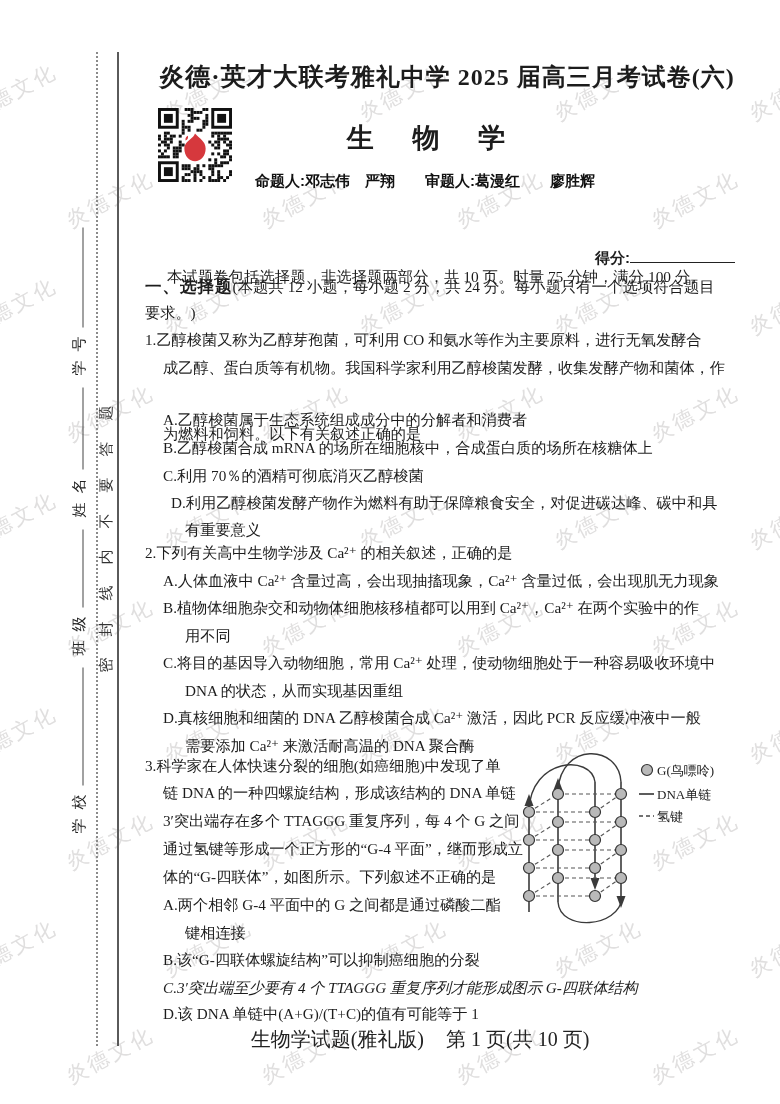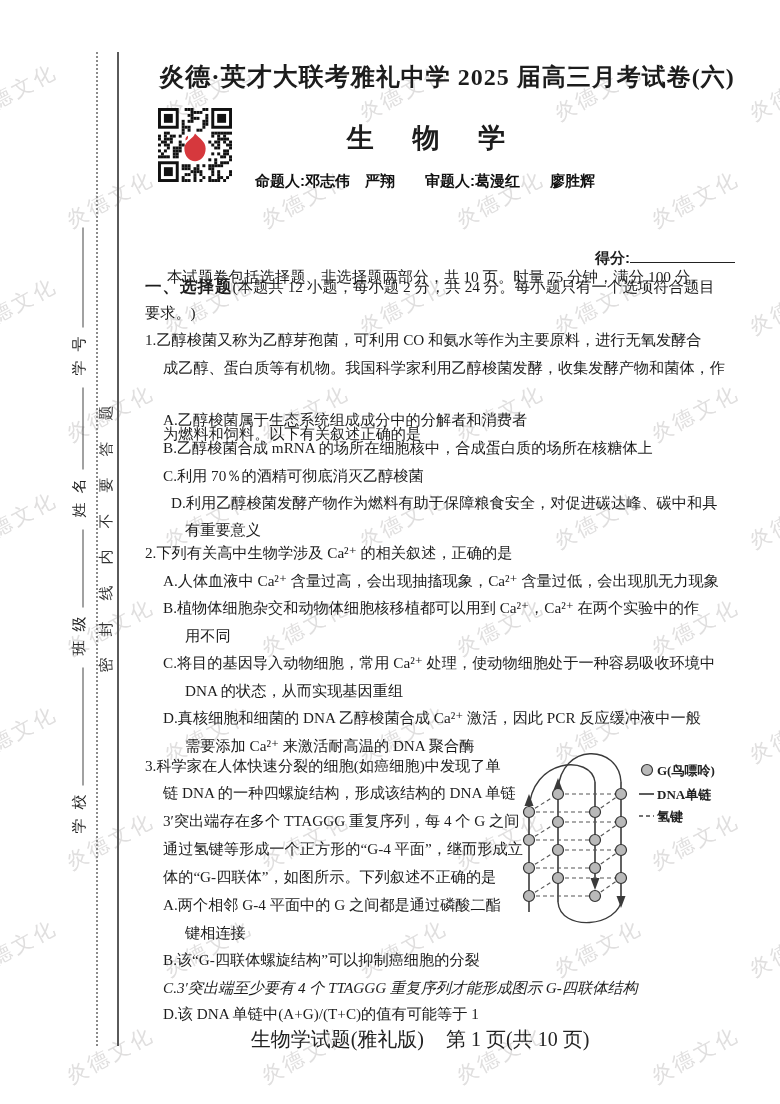--- a/index.html
+++ b/index.html
@@ -29,21 +29,21 @@
   .qr{position:absolute;left:158px;top:107px;}
   
   .intro{position:absolute;left:167px;top:219px;font-size:15.4px;white-space:nowrap;margin-top:48px;}
   .score{position:absolute;left:595px;top:248px;font-size:15px;white-space:nowrap;}
   .score b{font-family:"Liberation Sans",sans-serif;}
   .score .sline{display:inline-block;width:105px;border-bottom:1.2px solid #222;height:14px;}
   .tline{position:absolute;font-size:15.2px;line-height:22px;white-space:nowrap;}
   .tline b.sec{font-size:16.5px;letter-spacing:1px;}
   .tline .kai{font-size:15.4px;}
   
-  .figure{position:absolute;left:503px;top:750px;font-weight:bold;}
+  .figure{position:absolute;left:503px;top:750px;}
   
   .footer{position:absolute;top:1026px;left:420px;transform:translateX(-50%);
           font-size:20px;white-space:nowrap;color:#222;}
   .footer .gap{display:inline-block;width:22px;}
   .promo{position:absolute;top:1074px;left:402px;transform:translateX(-50%);
          font-family:"Liberation Sans",sans-serif;font-weight:bold;font-size:15px;
          white-space:nowrap;color:#c5343b;}
 </style>
 </head>
 <body>

